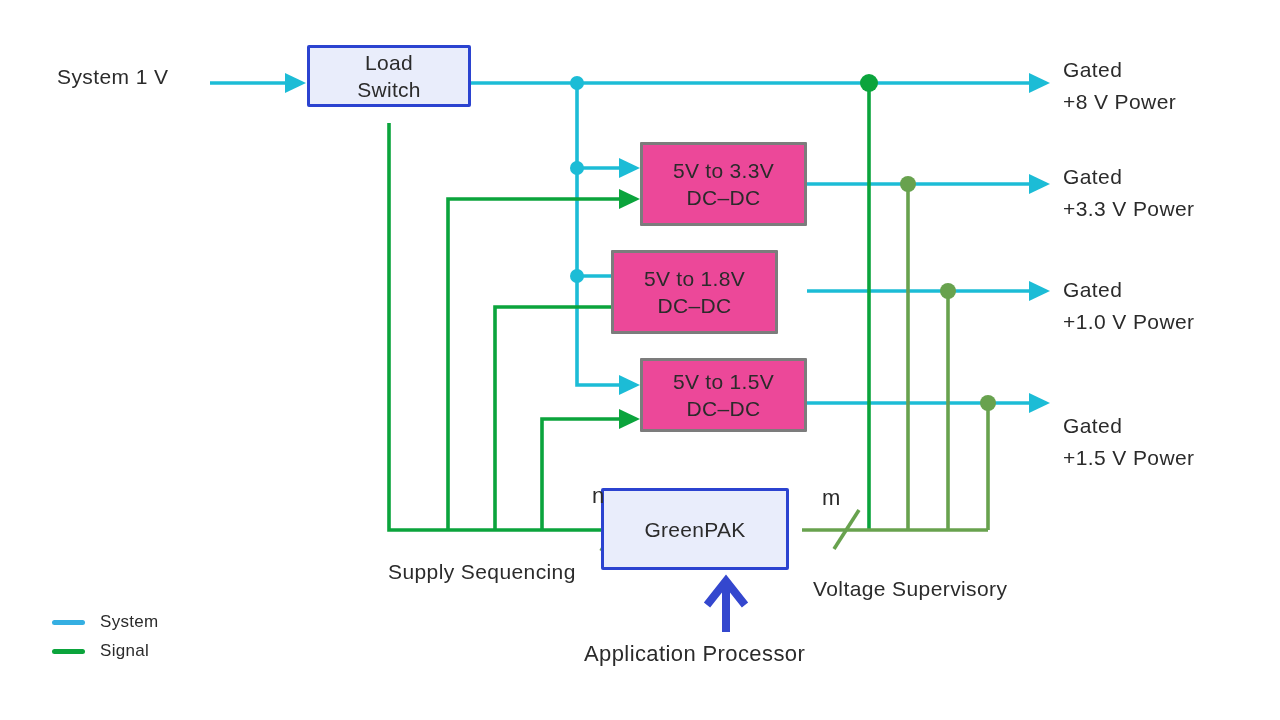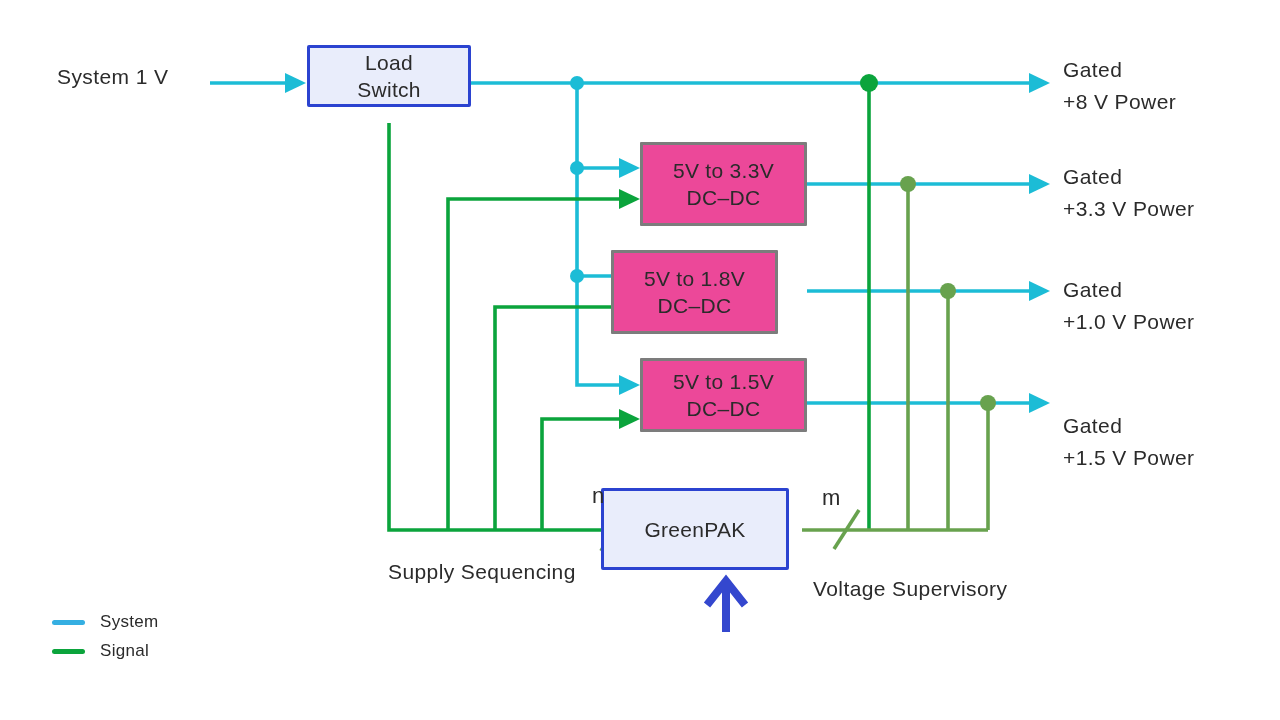--- a/index.html
+++ b/index.html
@@ -151,20 +151,21 @@
   <div class="lbl out" style="left:1063px;top:410px;">
     <div>Gated</div>
     <div>+1.5 V Power</div>
   </div>
 
   <div class="lbl buslbl" style="left:592px;top:483px;">n</div>
   <div class="lbl buslbl" style="left:822px;top:485px;">m</div>
 
   <div class="lbl" style="left:388px;top:559px;">Supply Sequencing</div>
   <div class="lbl" style="left:813px;top:576px;">Voltage Supervisory</div>
+  <div class="lbl" style="left:584px;top:641px;font-size:22px;">Application Processor</div>
 
   <div>
     <div class="swatch swatch-power" style="left:52px;top:620px;"></div>
     <div class="legend-text" style="left:100px;top:612px;">System</div>
     <div class="swatch swatch-signal" style="left:52px;top:649px;"></div>
     <div class="legend-text" style="left:100px;top:641px;">Signal</div>
   </div>
 
 </div>
 

